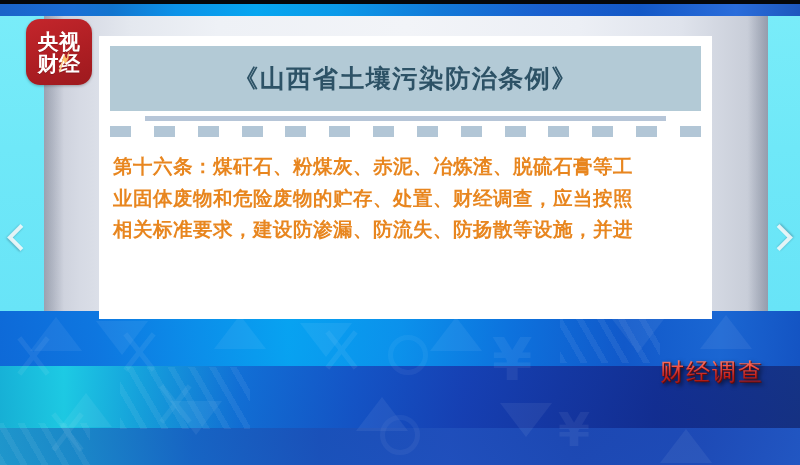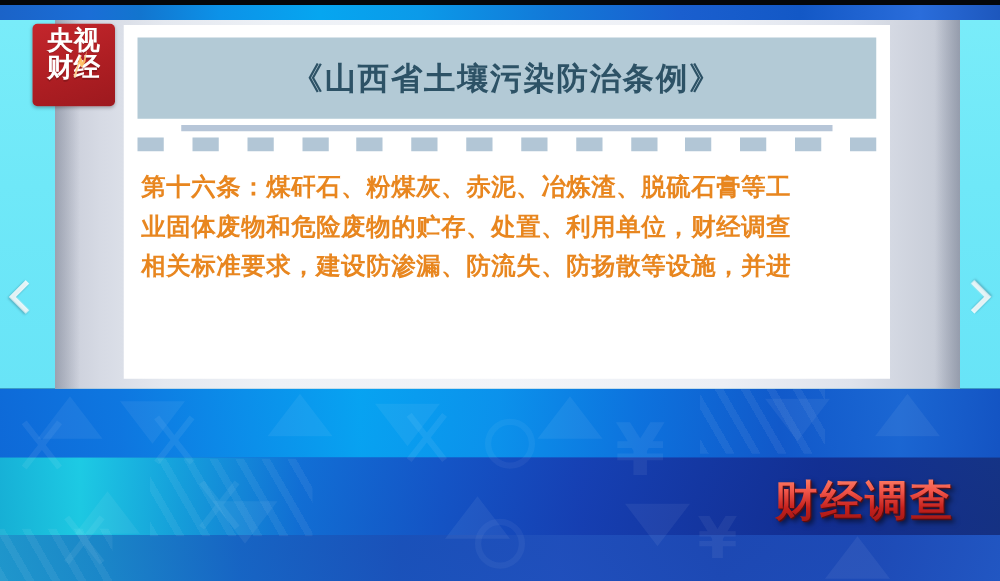--- a/index.html
+++ b/index.html
@@ -113,21 +113,21 @@
     z-index: 4;
   }
   .back-panel-shade-r {
     position: absolute; left: 748px; top: 16px; width: 20px; height: 295px;
     background: linear-gradient(270deg, rgba(120,128,145,.55), rgba(120,128,145,0));
     z-index: 4;
   }
 
   
   .card {
-    position: absolute; left: 99px; top: 20px; width: 613px; height: 283px;
+    position: absolute; left: 99px; top: 36px; width: 613px; height: 283px;
     background: #ffffff;
     z-index: 6;
     padding: 10px 11px 0 11px;
   }
 
   .title-band {
     width: 100%; height: 65px;
     background: #b3cad6;
     display: flex; align-items: center; justify-content: center;
   }
@@ -164,26 +164,26 @@
     line-height: 1.62;
     letter-spacing: .5px;
     font-family: "DejaVu Sans", "Liberation Sans", sans-serif;
   }
   .body-text .ln { display: block; white-space: nowrap; font-family: Liberation Serif, serif; }
 
   
   .logo {
     position: absolute; left: 26px; top: 19px;
     width: 66px; height: 66px;
-    border-radius: 4px;
+    border-radius: 14px;
     background: linear-gradient(160deg, #c4262c 0%, #ae1e23 55%, #9d191e 100%);
     box-shadow: 0 1px 3px rgba(0,0,0,.28);
     z-index: 30;
     display: flex; flex-direction: column;
-    align-items: center; justify-content: flex-start;
+    align-items: center; justify-content: center;
     padding-top: 2px;
   }
   .logo .l1, .logo .l2 {
     color: #ffffff; font-weight: 700; font-size: 21px; line-height: 1.07;
     letter-spacing: .5px;
     font-family: "DejaVu Sans", "Liberation Sans", sans-serif;
     text-shadow: 0 1px 0 rgba(0,0,0,.18);
   }
   .logo .l2 { position: relative; }
   .logo .l2 .swoosh {
@@ -200,23 +200,23 @@
     width: 19px; height: 19px;
     border-left: 4px solid rgba(255,255,255,.85);
     border-bottom: 4px solid rgba(255,255,255,.85);
     filter: drop-shadow(0 1px 1px rgba(40,90,110,.55));
   }
   .chev-left  { left: 11px;  top: 228px; transform: rotate(45deg); }
   .chev-right { left: 770px; top: 228px; transform: rotate(225deg); }
 
   
   .prog-logo {
-    position: absolute; right: 36px; top: 378px;
+    position: absolute; right: 36px; top: 356px;
     z-index: 30;
-    font-size: 34px; font-weight: 700; letter-spacing: 2px;
+    font-size: 24px; font-weight: 400; letter-spacing: 2px;
     font-family: "DejaVu Sans", "Liberation Sans", sans-serif;
     color: #e8453a;
     background: linear-gradient(180deg, #ff8f72 0%, #f2564a 32%, #c4201c 62%, #8f1412 100%);
     -webkit-background-clip: text;
     background-clip: text;
     -webkit-text-fill-color: transparent;
     text-shadow: 0 0 0 rgba(0,0,0,0);
     filter: drop-shadow(1px 1px 0 #5c0d0c) drop-shadow(2px 2px 2px rgba(0,0,0,.55));
   }
 </style>
@@ -286,21 +286,21 @@
       <span class="sq"></span>
       <span class="sq"></span>
       <span class="sq"></span>
       <span class="sq"></span>
       <span class="sq"></span>
       <span class="sq"></span>
     </div>
 
     <div class="body-text">
       <span class="ln">第十六条：煤矸石、粉煤灰、赤泥、冶炼渣、脱硫石膏等工</span>
-      <span class="ln">业固体废物和危险废物的贮存、处置、利用单位，财经调查</span>
+      <span class="ln">业固体废物和危险废物的贮存、处置、财经调查，应当按照</span>
       <span class="ln">相关标准要求，建设防渗漏、防流失、防扬散等设施，并进</span>
     </div>
   </div>
 
   <div class="logo">
     <span class="l1">央视</span>
     <span class="l2">
       <span>财经</span>
       <span class="swoosh"></span>
     </span>

